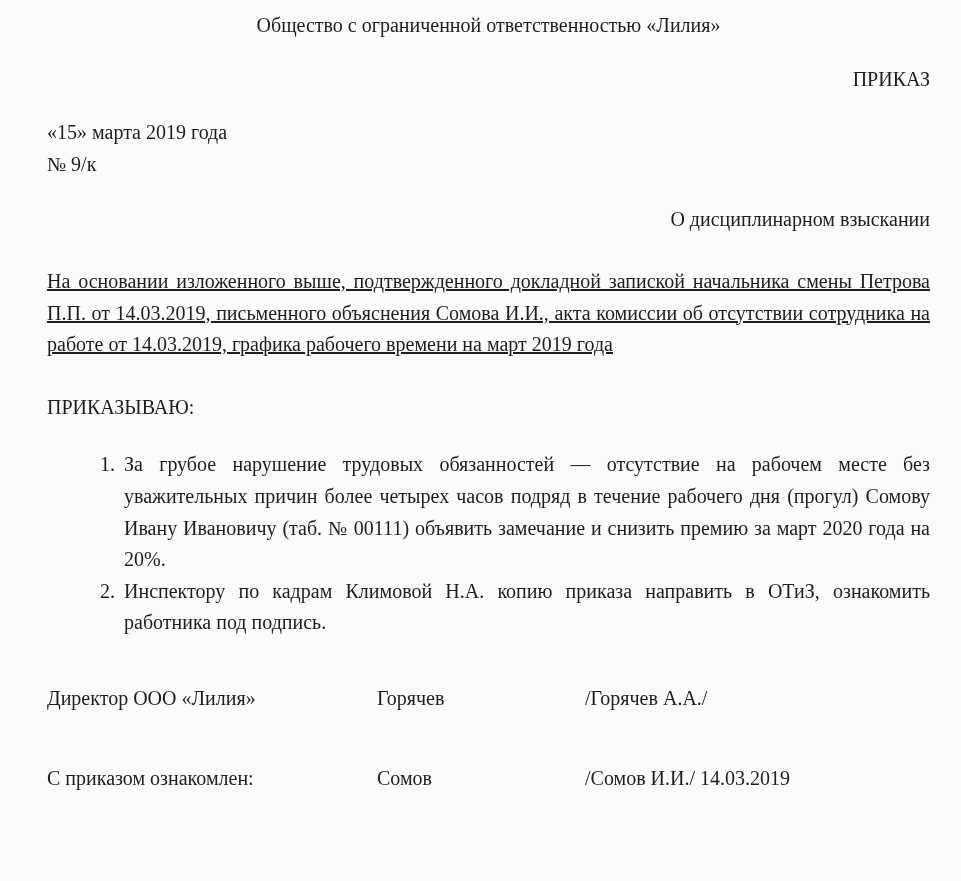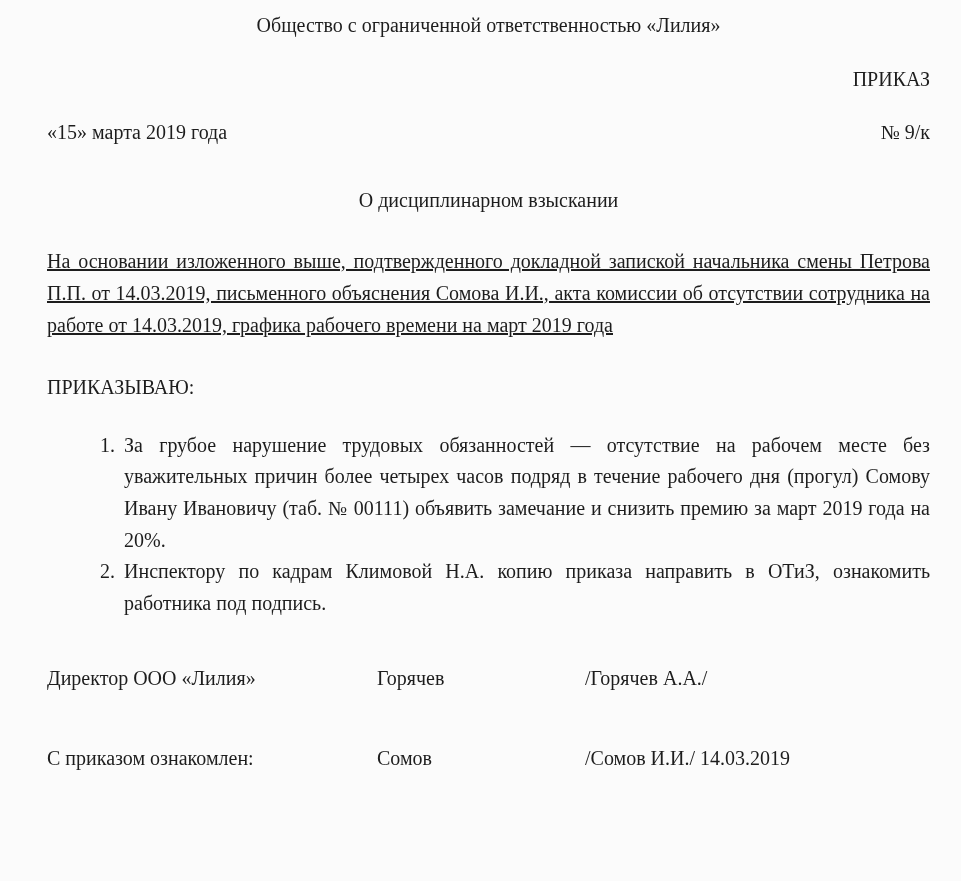--- a/index.html
+++ b/index.html
@@ -24,24 +24,25 @@
   }
   .doc-title {
     text-align: right;
     margin-top: 22px;
   }
   .meta-row {
     display: flex;
     justify-content: space-between;
     align-items: baseline;
     margin-top: 22px;
+    flex-direction: column;
   }
   .subject {
-    text-align: center;
-    margin-top: 36px;
+    text-align: right;
+    margin-top: 24px;
   }
   .para {
     text-align: justify;
     margin-top: 0;
   }
   .para-1 { margin-top: 86px; }
   .para-2 { margin-top: 30px; text-decoration: underline; }
   .resolution { margin-top: 31px; }
   .order-list {
     margin-top: 26px;
@@ -79,21 +80,21 @@
   </div>
 
   <div class="subject">О дисциплинарном взыскании</div>
 
 
   <p class="para para-2">На основании изложенного выше, подтвержденного докладной запиской начальника смены Петрова П.П. от 14.03.2019, письменного объяснения Сомова И.И., акта комиссии об отсутствии сотрудника на работе от 14.03.2019, графика рабочего времени на март 2019 года</p>
 
   <div class="resolution">ПРИКАЗЫВАЮ:</div>
 
   <ol class="order-list">
-    <li>За грубое нарушение трудовых обязанностей — отсутствие на рабочем месте без уважительных причин более четырех часов подряд в течение рабочего дня (прогул) Сомову Ивану Ивановичу (таб. № 00111) объявить замечание и снизить премию за март 2019 года на 20%.</li>
+    <li>За грубое нарушение трудовых обязанностей — отсутствие на рабочем месте без уважительных причин более четырех часов подряд в течение рабочего дня (прогул) Сомову Ивану Ивановичу (таб. № 00111) объявить замечание и снизить премию за март 2020 года на 20%.</li>
     <li>Инспектору по кадрам Климовой Н.А. копию приказа направить в ОТиЗ, ознакомить работника под подпись.</li>
   </ol>
 
   <div class="sig-row sig-row-1">
     <span>Директор ООО «Лилия»</span>
     <span>Горячев</span>
     <span>/Горячев А.А./</span>
   </div>
 
   <div class="sig-row sig-row-2">

